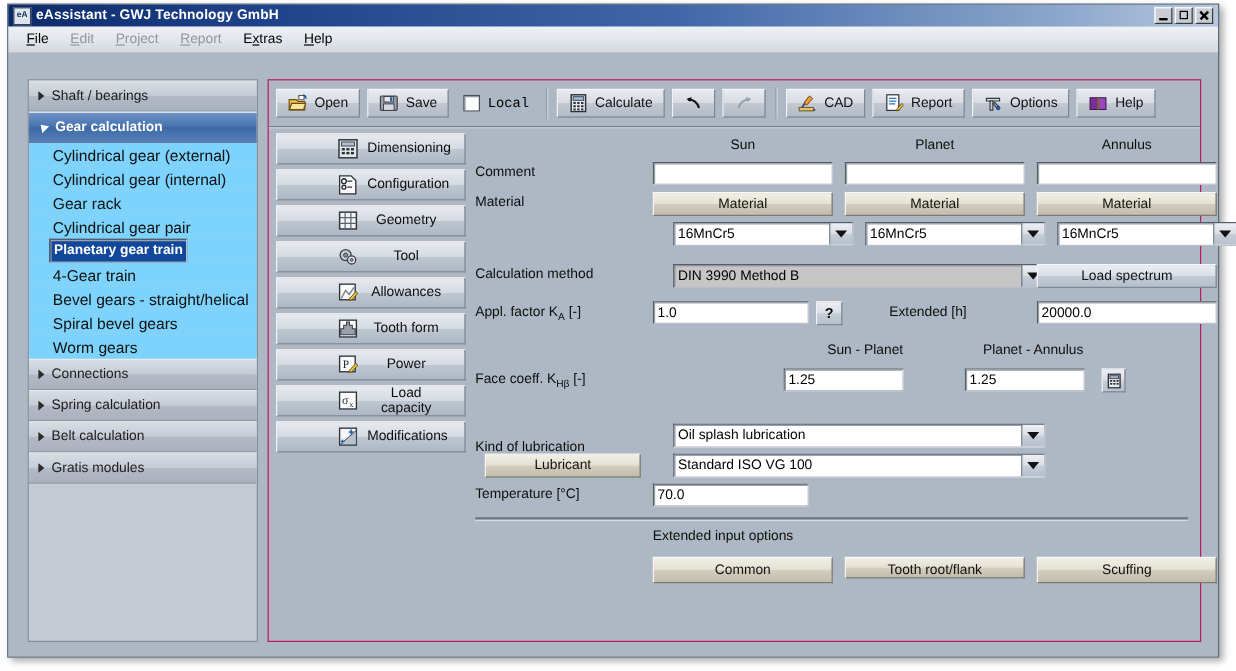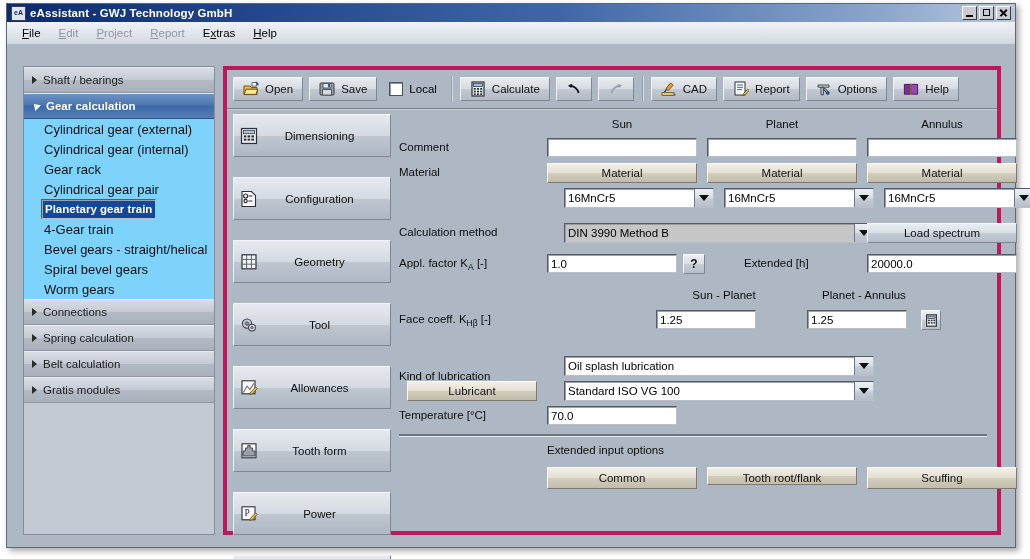--- a/index.html
+++ b/index.html
@@ -86,48 +86,48 @@
   }
   .leaf{
     height:20px;display:flex;align-items:center;padding-left:20px;
     font-size:13px;color:#101010;background:#7dd3fc;cursor:default;
   }
   .leaf.sel{background:#11489b;color:#ffffff;font-weight:bold;}
 
   
   .main{
     position:absolute;left:216px;top:22px;right:14px;bottom:12px;
-    background:#aeb8c4;border:4px solid #be185d;box-sizing:border-box;
+    background:#aeb8c4;border:1px solid #be185d;box-sizing:border-box;
   }
   .toolbar{
     position:absolute;left:0;right:0;top:0;height:38px;
     border-bottom:2px groove #c9d0d9;
     display:flex;align-items:center;padding:0 6px;gap:6px;
   }
   .tbtn{
     height:24px;display:flex;align-items:center;gap:6px;padding:0 9px;
     background:linear-gradient(to bottom,#e8ebef 0%,#d6dbe2 50%,#c2c9d2 51%,#b3bbc6 100%);
     border:1px solid #7e8793;border-top-color:#f3f5f8;border-left-color:#f0f2f5;
     font-size:11.5px;color:#101010;white-space:nowrap;cursor:default;box-sizing:border-box;
   }
   .tbtn.dim{color:#959ba5;}
   .tsep{width:1px;height:26px;background:#97a0ac;box-shadow:1px 0 0 #d3d9e0;margin:0 2px;}
-  .chk-wrap{display:flex;align-items:center;gap:6px;font-size:11.5px;padding:0 6px;cursor:default;}
+  .chk-wrap{display:flex;align-items:center;gap:6px;font-size:11.5px;padding:0 6px;cursor:default;font-family:Liberation Mono, monospace;}
   .chk{width:12px;height:12px;background:#fff;border:1px solid #4c5360;box-shadow:inset 1px 1px 0 #8e959f;}
 
   
   .ico{width:16px;height:16px;flex:none;display:block;}
 
   
   .tabs{position:absolute;left:6px;top:44px;width:158px;}
   .tabbtn{
-    height:43px;margin-bottom:20px;display:flex;align-items:center;
+    height:26px;margin-bottom:4px;display:flex;align-items:center;
     background:linear-gradient(to bottom,#e6eaef 0%,#d4dae1 50%,#bfc7d1 51%,#aeb7c3 100%);
     border:1px solid #7e8793;border-top-color:#f4f6f9;border-left-color:#f1f3f6;
-    font-size:11.5px;color:#0d0d0d;cursor:default;box-sizing:border-box;
+    font-size:11.5px;color:#0d0d0d;cursor:default;box-sizing:border-box;padding-left:44px;
   }
   .tabbtn .ic{width:20px;height:18px;margin:0 6px 0 5px;flex:none;}
   .tabbtn .lb{flex:1;text-align:center;padding-right:16px;}
 
   
   .form{position:absolute;left:172px;top:44px;right:8px;bottom:6px;font-size:11.5px;color:#0d0d0d;}
   .lbl{position:absolute;white-space:nowrap;cursor:default;}
   .colhdr{position:absolute;text-align:center;white-space:nowrap;cursor:default;}
   .inp{
     position:absolute;height:19px;background:#ffffff;

